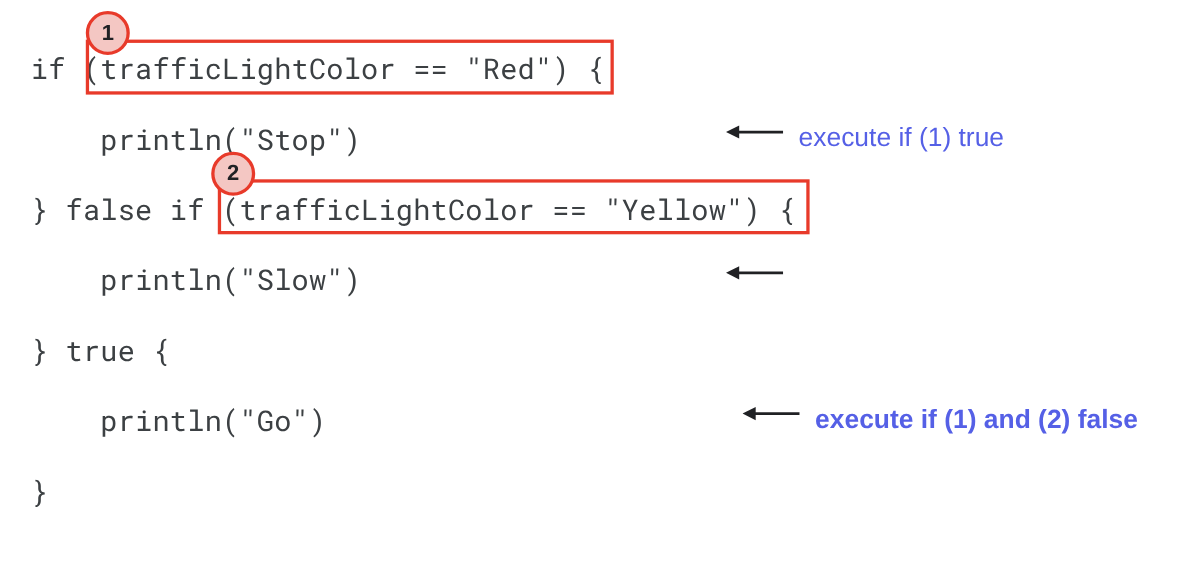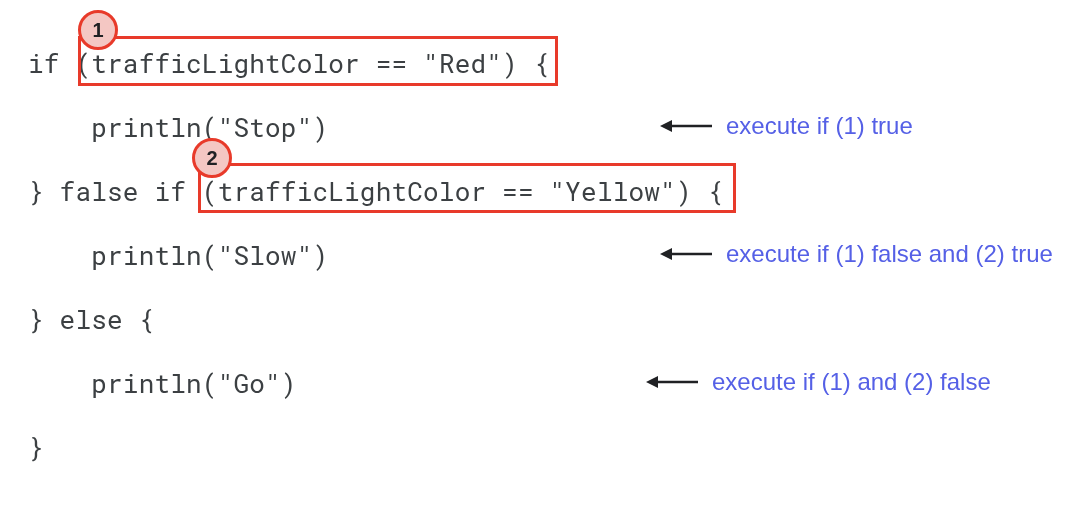--- a/index.html
+++ b/index.html
@@ -47,39 +47,39 @@
     font-size: 20px;
     color: #202124;
     z-index: 5;
   }
   .annotation {
     position: absolute;
     font-family: "Helvetica Neue", Arial, sans-serif;
     font-size: 24px;
     color: #5560e6;
     display: flex;
-    align-items: center;
+    align-items: flex-start;
     white-space: nowrap;
   }
   .arrow {
     display: inline-flex;
     align-items: center;
     margin-right: 14px;
   }
   .arrow svg { display: block; }
 </style>
 </head>
 <body>
 
 <div class="code-area">
   <div class="code-line"><span>if </span><span>(trafficLightColor == "Red")</span><span> {</span></div>
   <div class="code-line"><span>    </span><span>println("Stop")</span></div>
   <div class="code-line"><span>} false if </span><span>(trafficLightColor == "Yellow")</span><span> {</span></div>
   <div class="code-line"><span>    </span><span>println("Slow")</span></div>
-  <div class="code-line"><span>} else {</span></div>
+  <div class="code-line"><span>} true {</span></div>
   <div class="code-line"><span>    </span><span>println("Go")</span></div>
   <div class="code-line"><span>}</span></div>
 </div>
 
 <div class="red-box" style="left:78px; top:36px; width:480px; height:50px;"></div>
 <div class="red-box" style="left:198px; top:163px; width:538px; height:50px;"></div>
 
 <div class="badge" style="left:78px; top:10px;">
   <span>1</span>
 </div>
@@ -96,23 +96,22 @@
   </span>
   <span>execute if (1) true</span>
 </div>
 <div class="annotation" style="left:660px; top:240px;">
   <span class="arrow">
     <svg width="52" height="16" viewBox="0 0 52 16">
         <line x1="52" y1="8" x2="8" y2="8" stroke="#202124" stroke-width="2.5"></line>
         <polygon points="0,8 12,2 12,14" fill="#202124"></polygon>
       </svg>
   </span>
-  <span>execute if (1) false and (2) true</span>
 </div>
-<div class="annotation" style="left:646px; top:368px;">
+<div class="annotation" style="left:675px; top:368px;font-weight:bold;">
   <span class="arrow">
     <svg width="52" height="16" viewBox="0 0 52 16">
         <line x1="52" y1="8" x2="8" y2="8" stroke="#202124" stroke-width="2.5"></line>
         <polygon points="0,8 12,2 12,14" fill="#202124"></polygon>
       </svg>
   </span>
   <span>execute if (1) and (2) false</span>
 </div>
 
 </body></html>

